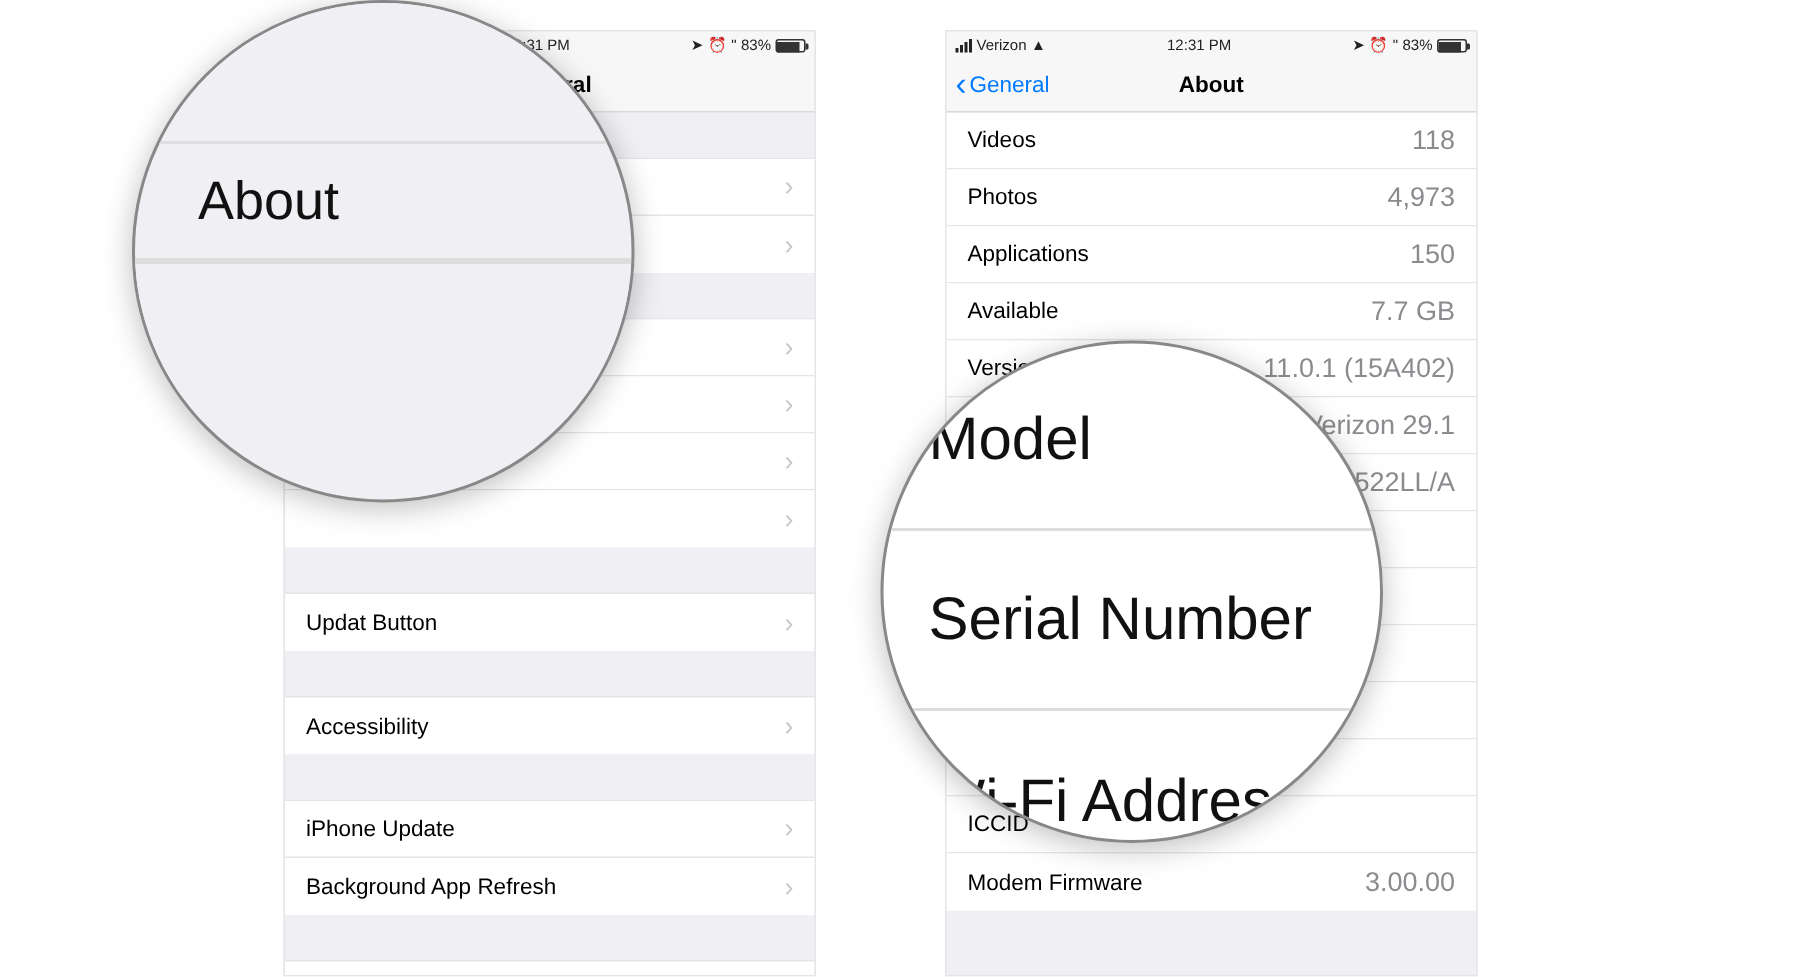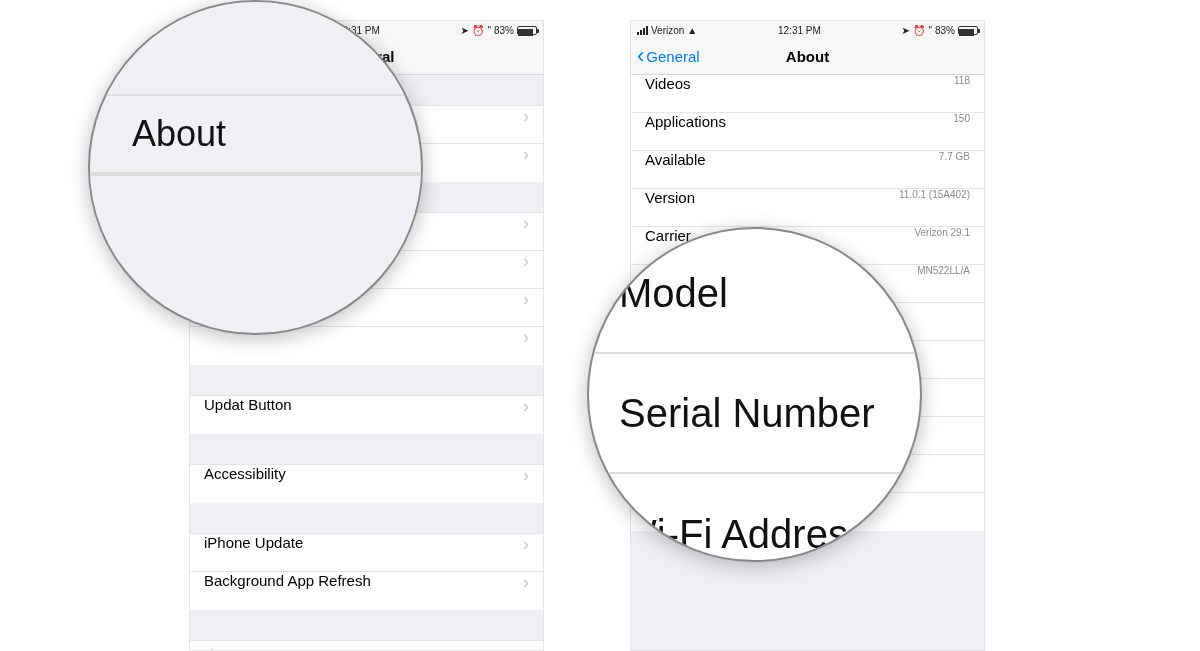--- a/index.html
+++ b/index.html
@@ -21,23 +21,23 @@
 
   
   .navhead { height: 36px; background:#f7f7f7; border-bottom:1px solid #d9d9dc; display:flex; align-items:center; position:relative; }
   .nav-back { color:#007aff; font-size:15px; display:flex; align-items:center; gap:2px; padding-left:6px; }
   .nav-title { position:absolute; left:0; right:0; text-align:center; font-size:15px; font-weight:600; color:#000; pointer-events:none;}
   .chev-left { font-size:22px; line-height:1; display:inline-block; transform:translateY(-1px); }
 
   
   .block { background:#fff; }
   .gap { height:30px; background:#efeff4; }
-  .row { height:38px; background:#fff; border-bottom:1px solid #e5e5e8; display:flex; justify-content:space-between; padding:0 14px; font-size:15px; color:#000; }
+  .row { height:38px; background:#fff; border-bottom:1px solid #e5e5e8; display:flex; align-items:center; justify-content:space-between; padding:0 14px; font-size:15px; color:#000; }
   .row:last-child { border-bottom:none;}
-  .row .val { color:#8a8a8f; font-size:10px; }
+  .row .val { color:#8a8a8f; font-size:18px; }
   .row .chev { color:#c7c7cc; font-size:18px; margin-left:6px;}
   .grouptop { border-top:1px solid #e5e5e8; }
 
   
   .lens { position:absolute; border-radius:50%; border:2px solid #888; box-shadow:0 4px 20px rgba(0,0,0,.25); overflow:hidden; background:#fff; }
   .lens-gray { background:#efeff4; }
   .lens-rows .lrow { border-bottom:2px solid #ddd; display:flex; align-items:center; padding:0 42px; color:#111; }
   .lens-rows .lrow:last-child { border-bottom:none; }
 
   .lens-left  { left:88px; top:0; width:335px; height:335px; }
@@ -198,20 +198,24 @@
       </div>
       <div class="nav-title">About</div>
     </div>
 
     <div class="block" id="about-rows">
         <div class="row">
           <span>Videos</span>
           <span class="val">118</span>
         </div>
         <div class="row">
+          <span>Photos</span>
+          <span class="val">4,973</span>
+        </div>
+        <div class="row">
           <span>Applications</span>
           <span class="val">150</span>
         </div>
         <div class="row">
           <span>Available</span>
           <span class="val">7.7 GB</span>
         </div>
         <div class="row">
           <span>Version</span>
           <span class="val">11.0.1 (15A402)</span>
@@ -241,20 +245,24 @@
           <span class="val"><span class="hiddenstrip blur"></span></span>
         </div>
         <div class="row">
           <span>MEID</span>
           <span class="val"><span class="hiddenstrip blur"></span></span>
         </div>
         <div class="row">
           <span>ICCID</span>
           <span class="val"><span class="hiddenstrip blur"></span></span>
         </div>
+        <div class="row">
+          <span>Modem Firmware</span>
+          <span class="val">3.00.00</span>
+        </div>
       </div>
   </div>
 
   <div class="lens lens-left lens-gray lens-rows">
     <div class="top-gray"></div>
     <div class="lrow">
         <span>About</span>
       </div>
     <div class="gap-gray"></div>
   </div>

